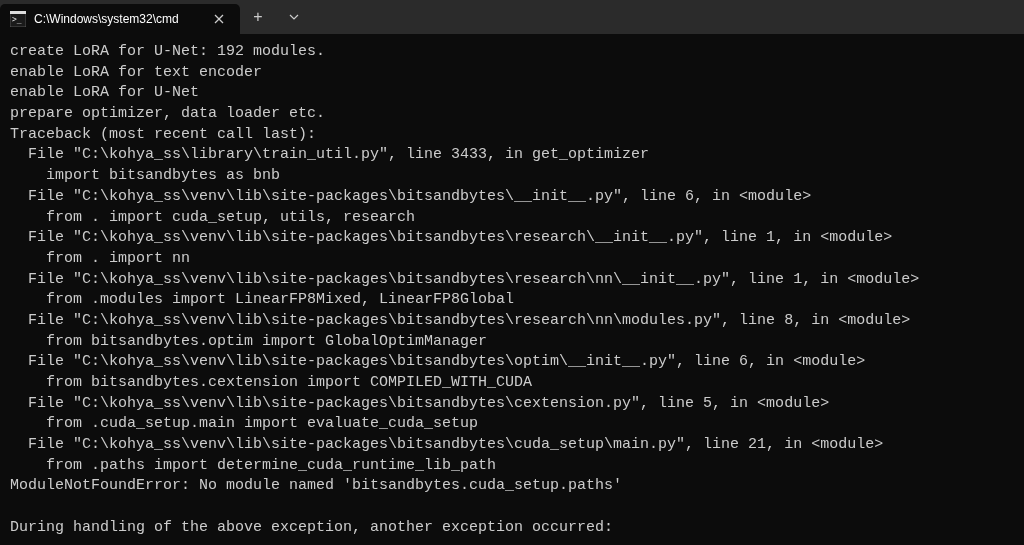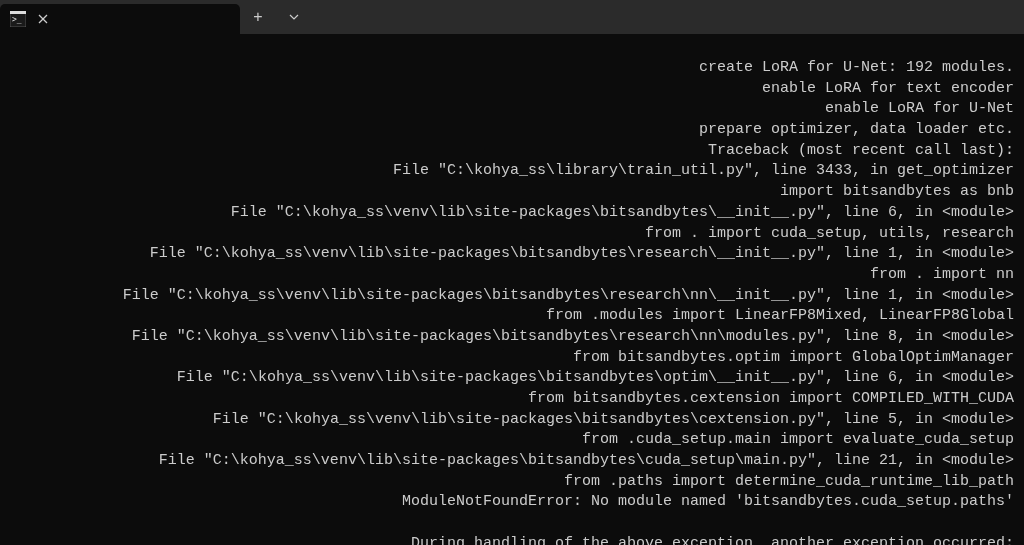--- a/index.html
+++ b/index.html
@@ -83,41 +83,41 @@
       font-size: 16px;
       font-weight: 300;
     }
     .dropdown {
       font-size: 10px;
     }
     .terminal {
       flex: 1;
       background: #0c0c0c;
       color: #cccccc;
-      padding: 24px 10px;
+      padding: 8px 10px;
       font-size: 15px;
       line-height: 1.38;
       white-space: pre;
       overflow: hidden;
       letter-spacing: 0;
-      text-align: right;
     }
   </style>
 </head>
 <body>
 
 <div class="title-bar">
   <div class="tab">
     <span class="tab-icon">
       <svg viewBox="0 0 16 16">
         <rect x="0" y="0" width="16" height="16" fill="#1a1a1a" stroke="#888" stroke-width="0.5"></rect>
         <rect x="0" y="0" width="16" height="3" fill="#ddd"></rect>
         <text x="2" y="11" font-size="8" fill="#ddd" font-family="monospace">&gt;_</text>
       </svg>
     </span>
+    <span class="tab-title">C:\Windows\system32\cmd</span>
     <span class="tab-close">
       <svg width="10" height="10" viewBox="0 0 10 10">
         <line x1="1" y1="1" x2="9" y2="9" stroke="#ccc" stroke-width="1.2"></line>
         <line x1="9" y1="1" x2="1" y2="9" stroke="#ccc" stroke-width="1.2"></line>
       </svg>
     </span>
   </div>
   <div class="title-actions">
     <div class="title-btn new-tab">+</div>
     <div class="title-btn dropdown">

